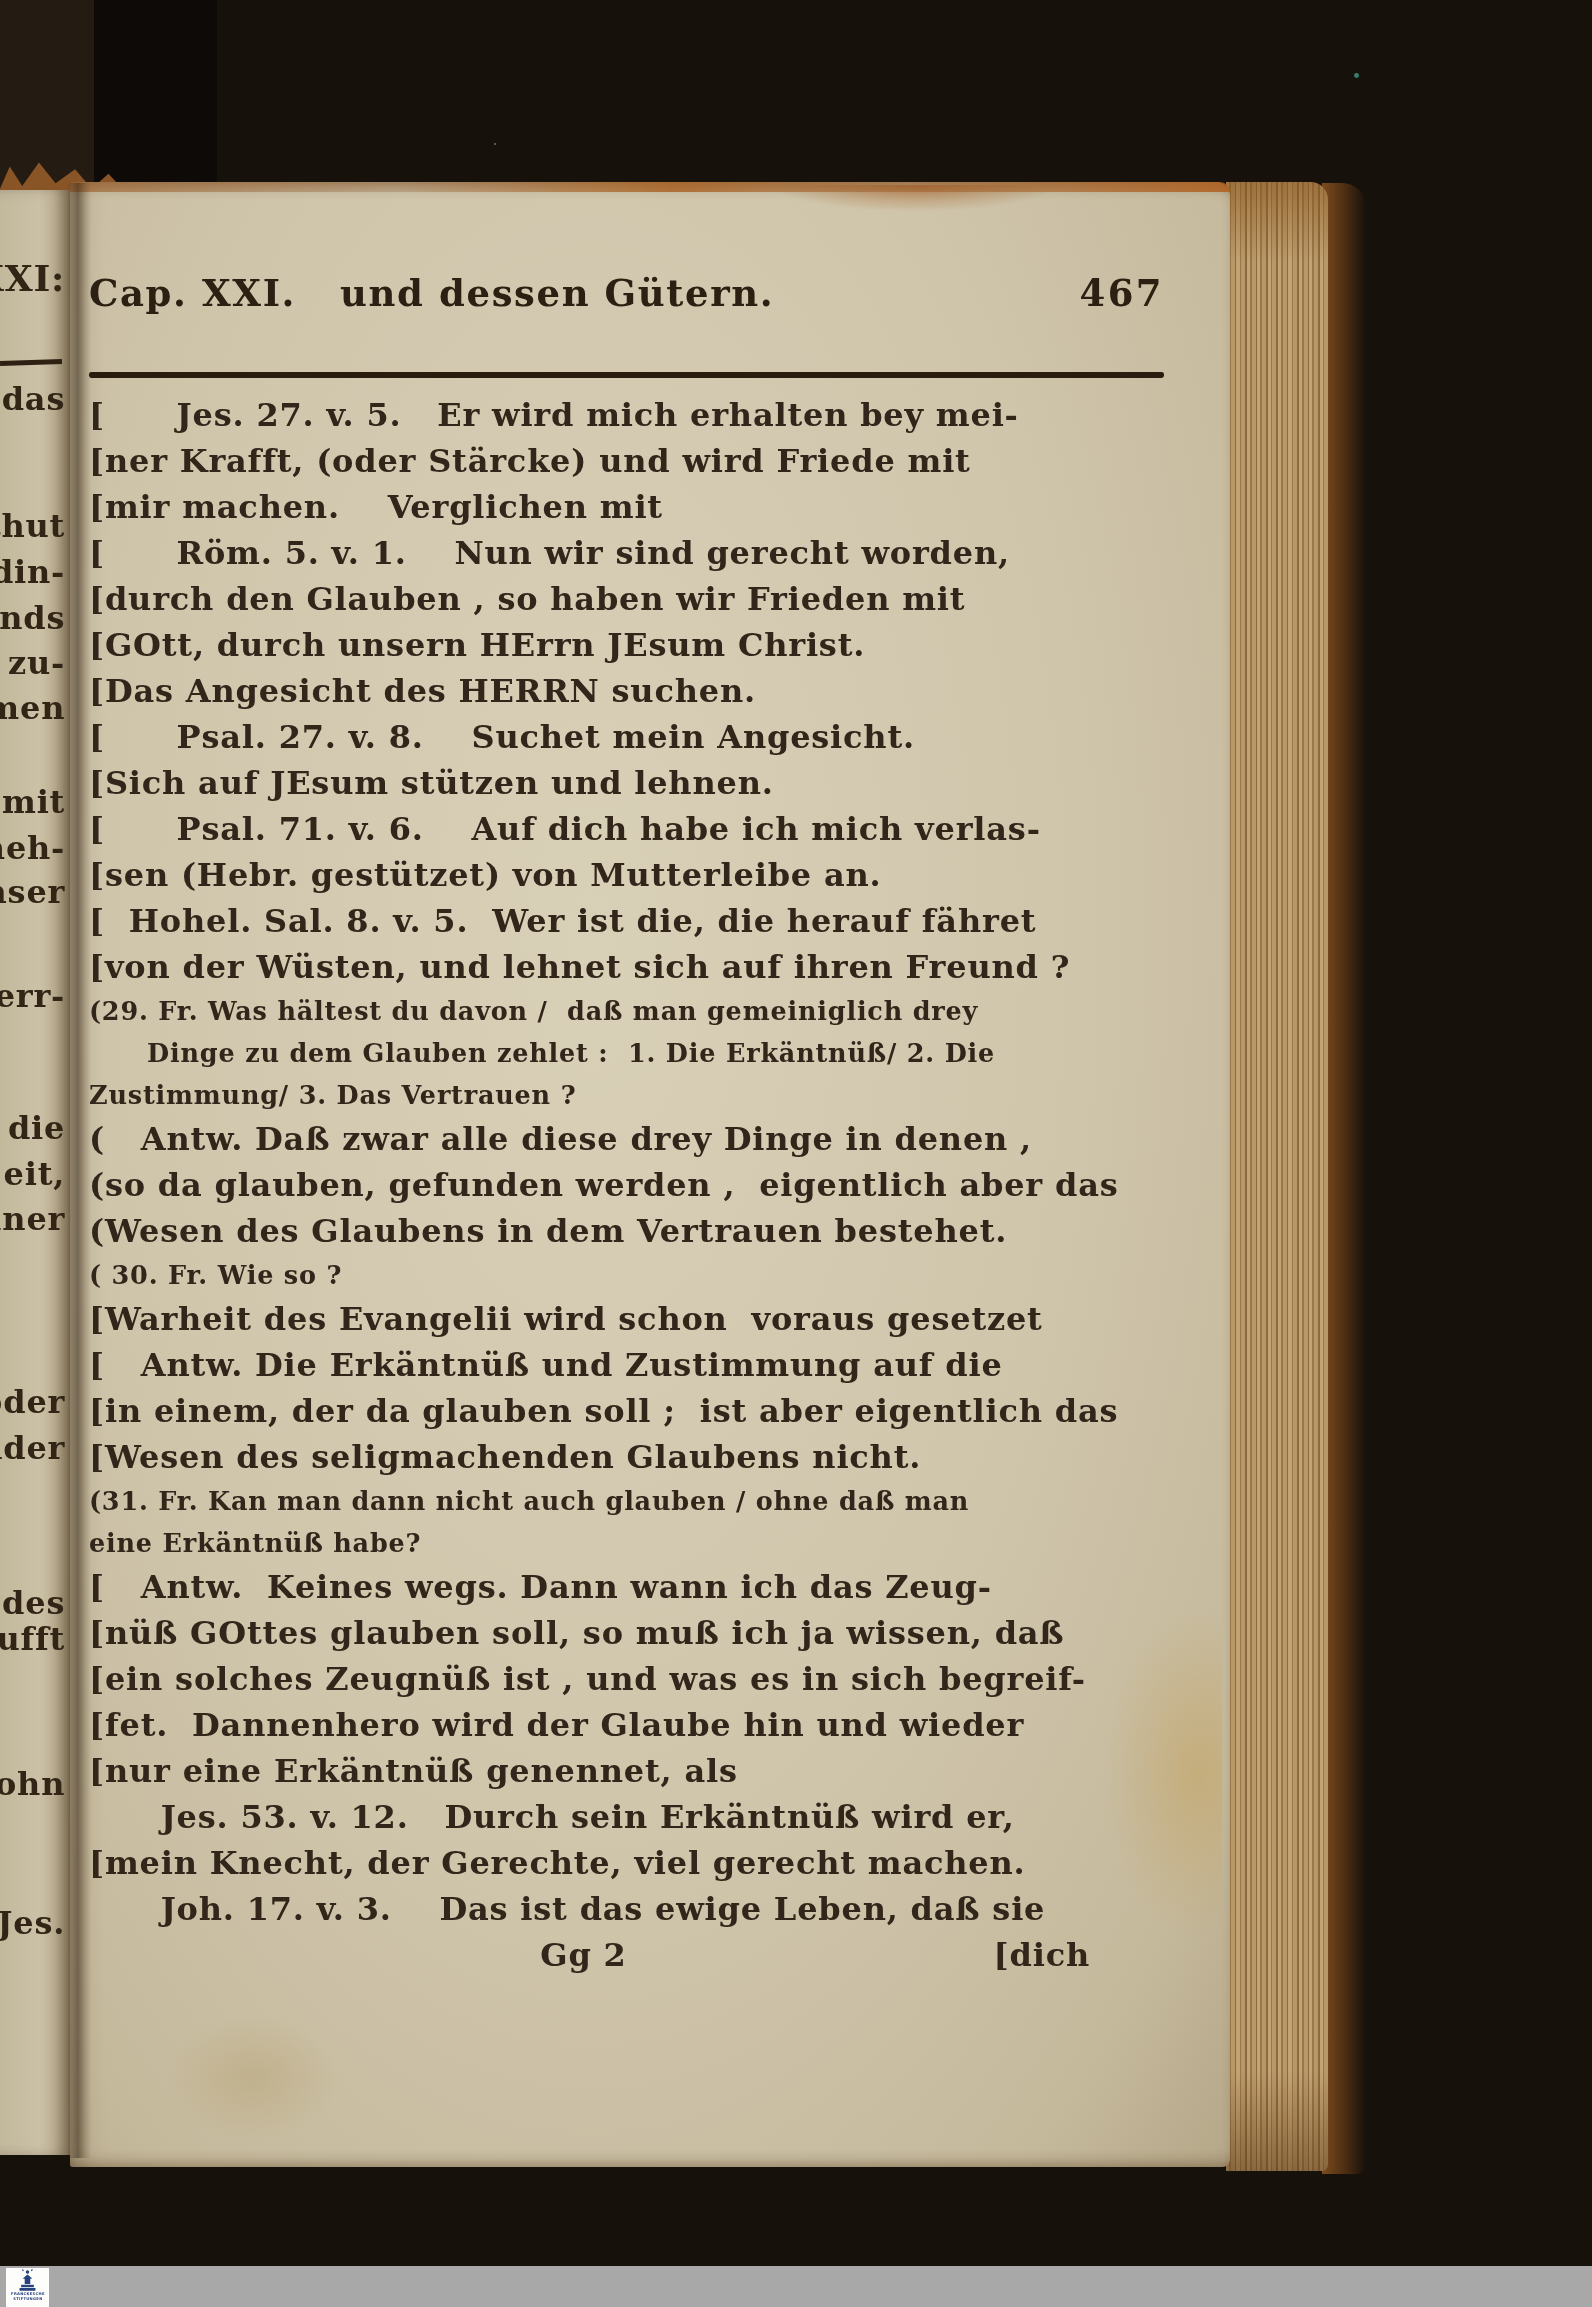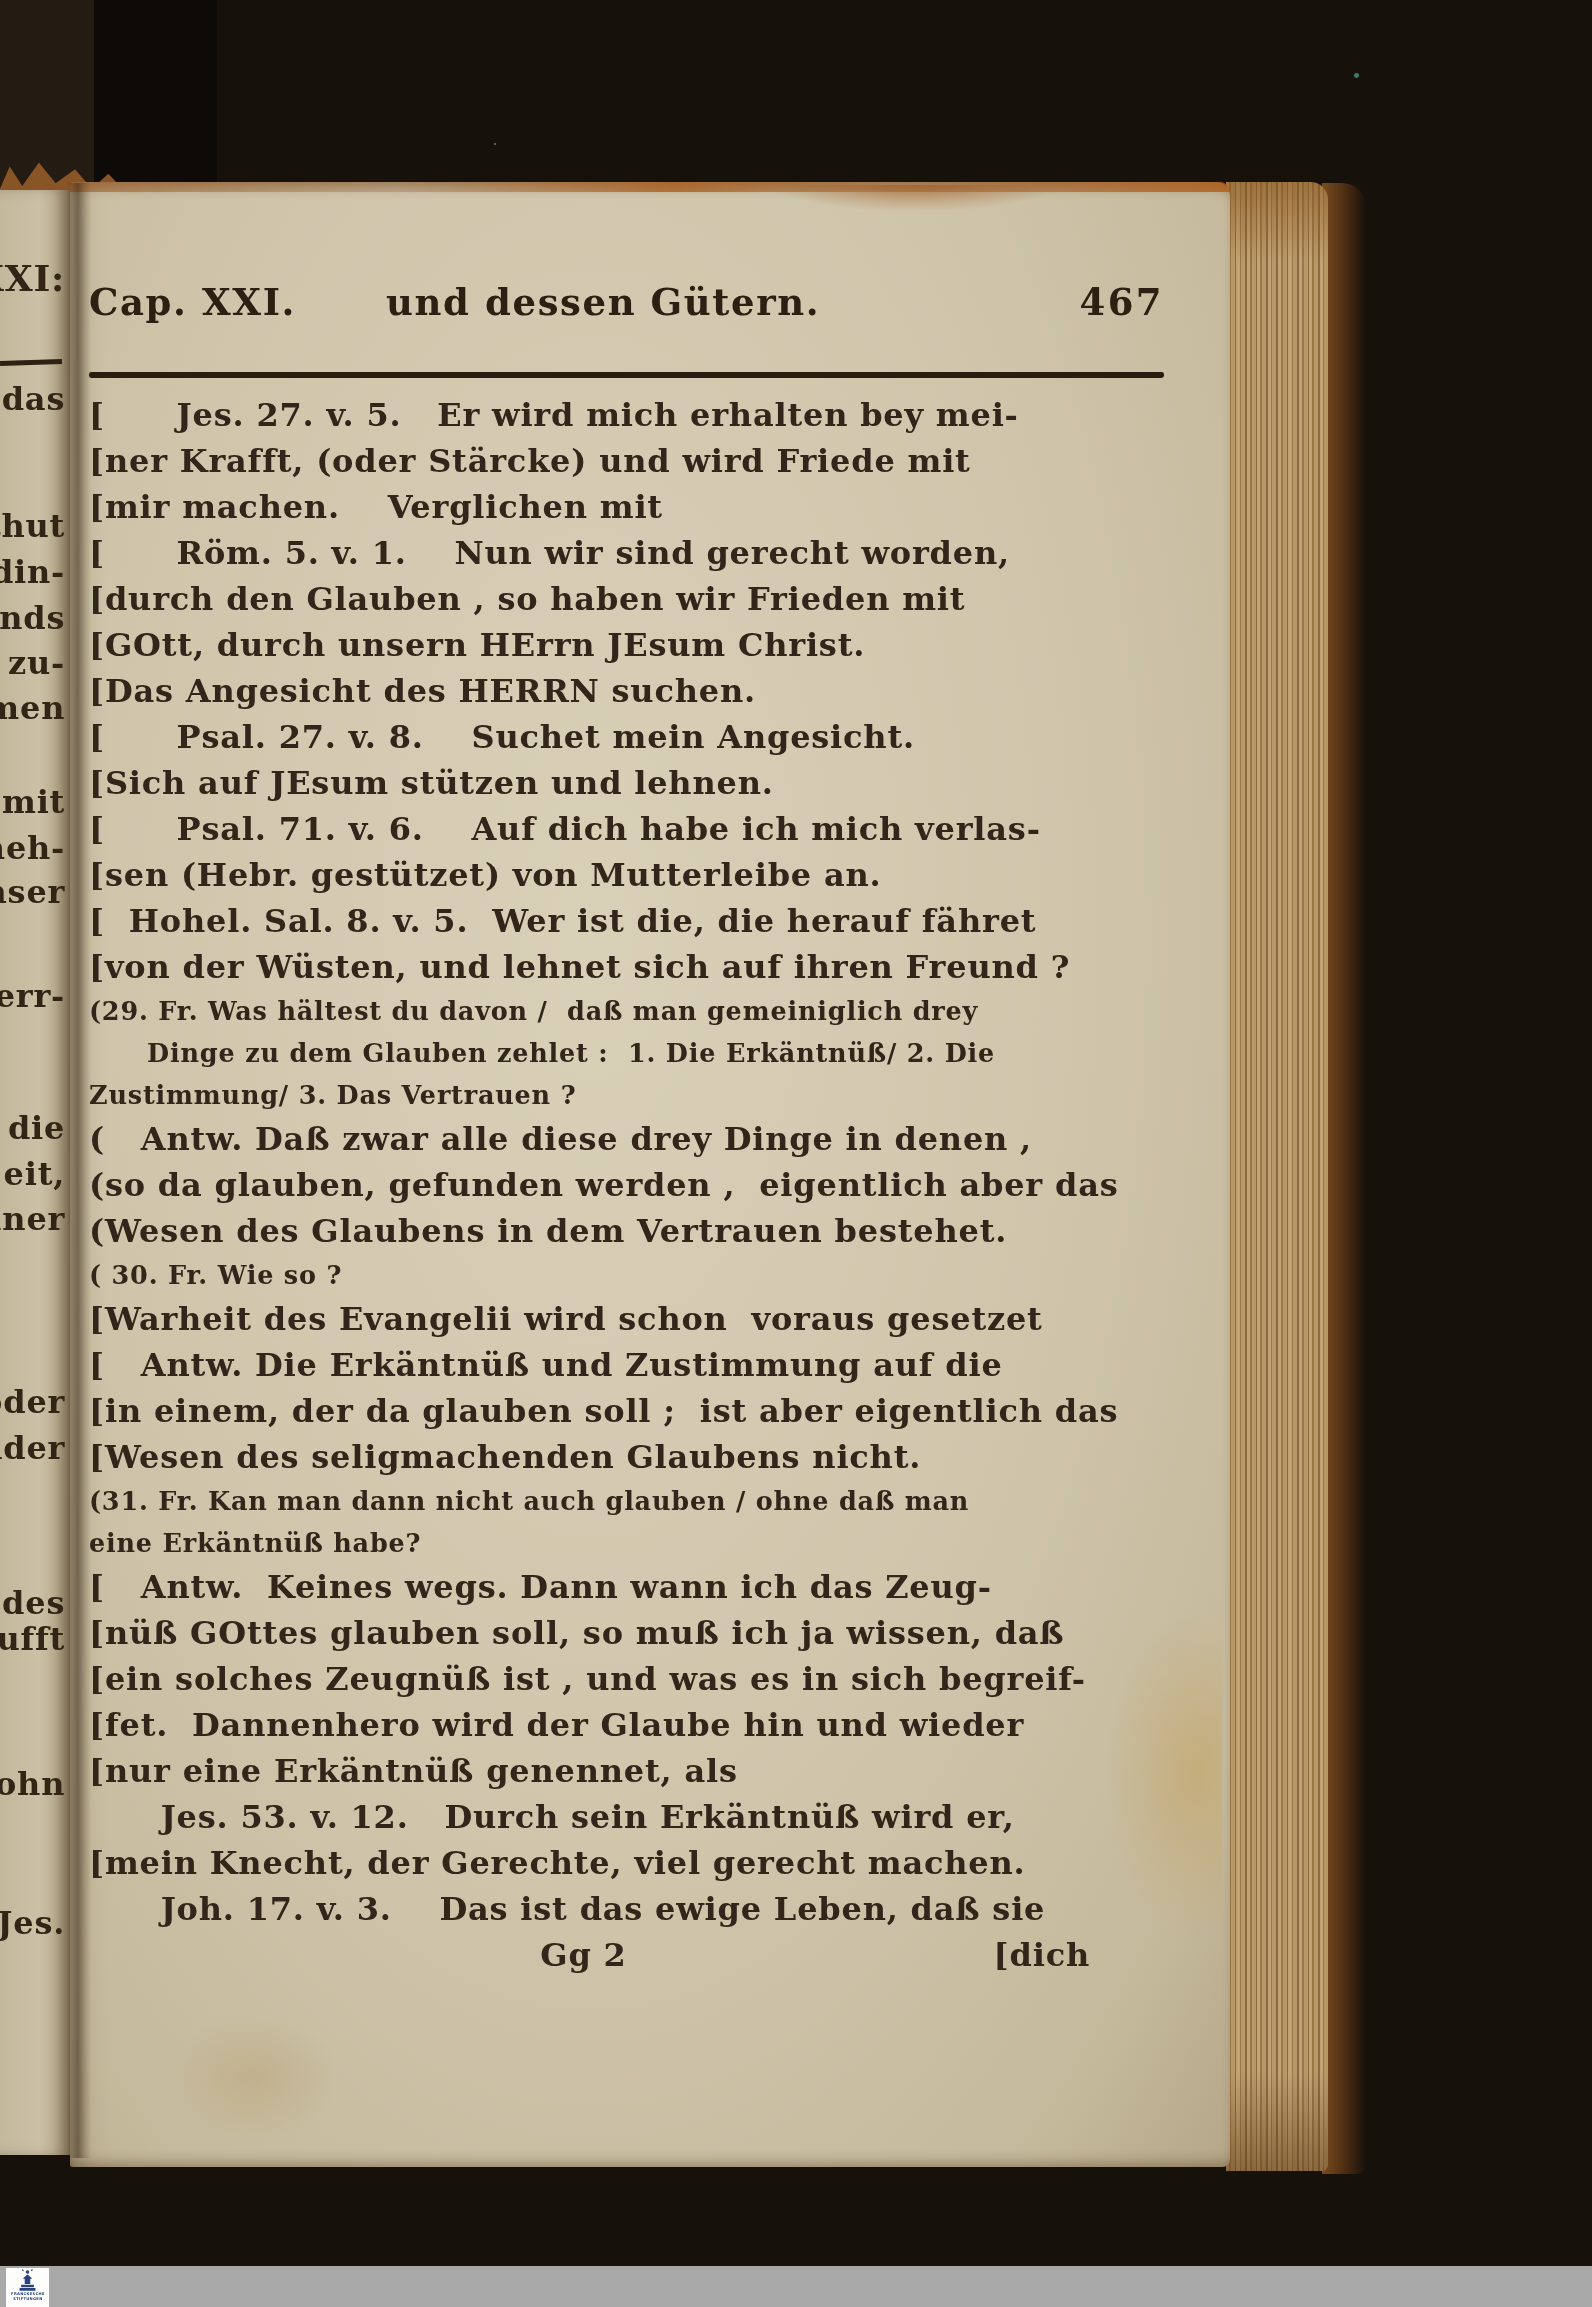--- a/index.html
+++ b/index.html
@@ -60,24 +60,24 @@
     border-radius:0 17.5px 6.4px 0;
   }
   .edge-rim{
     position:absolute;left:1322px;top:183px;width:44px;height:1991px;z-index:1;
     background:linear-gradient(90deg,#7c4c20,#4a2c12 55%,rgba(20,12,6,0));
     border-radius:0 24px 9.6px 0;
   }
 
   
   .textblock{position:absolute;left:19px;top:210px;width:1077px;z-index:5;color:#32251a;}
-  .hdr-row{position:absolute;left:19px;top:89px;width:1075px;display:flex;align-items:baseline;z-index:5;color:#2c2012;gap:46px;}
+  .hdr-row{position:absolute;left:19px;top:89px;width:1075px;display:flex;align-items:baseline;z-index:5;color:#2c2012;}
   .hdr-chapter{font-size:37px;font-weight:700;letter-spacing:1.6px;}
   .hdr-title{flex:1;transform:translateX(44px);font-size:37px;font-weight:700;letter-spacing:1.6px;}
-  .hdr-page{font-size:37px;font-weight:700;letter-spacing:2.4px;margin-top:9px;}
+  .hdr-page{font-size:37px;font-weight:700;letter-spacing:2.4px;}
   .rule{position:absolute;left:19px;top:190px;width:1075px;height:6.4px;background:#2a1d10;z-index:5;border-radius:2.4px;}
 
   .ln{height:46px;line-height:46px;font-size:32px;font-weight:700;letter-spacing:0.8px;white-space:pre;}
   .sm{height:42px;line-height:42px;font-size:25.5px;}
   .ctr{text-align:left;white-space:normal;}
   .sig-row{position:relative;height:46px;line-height:46px;font-size:32px;font-weight:700;letter-spacing:0.8px;}
   .sig{display:block;text-align:center;transform:translateX(-44px);}
   .catch{position:absolute;right:76px;top:0;}
 
   

